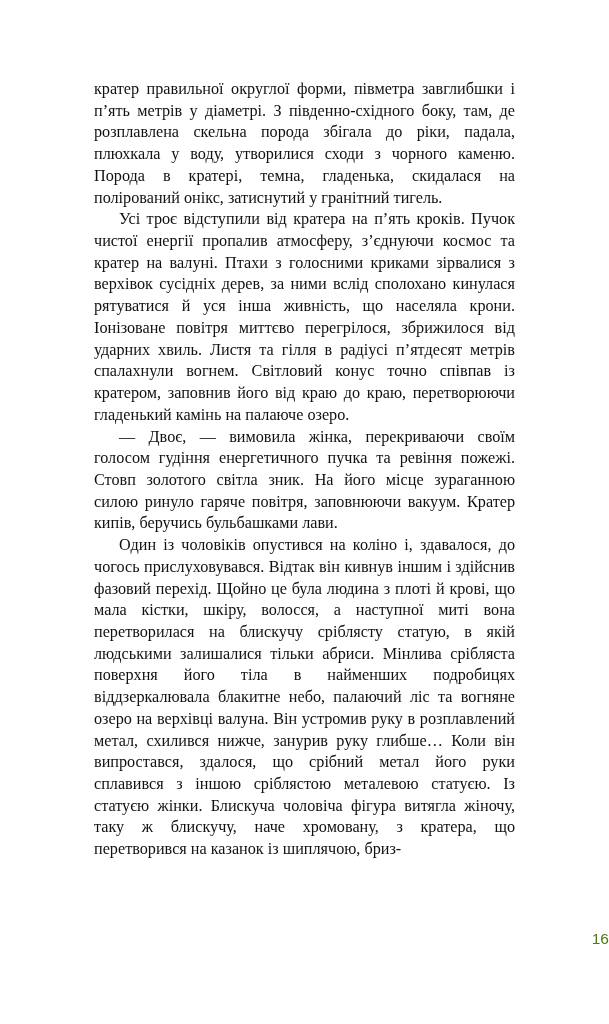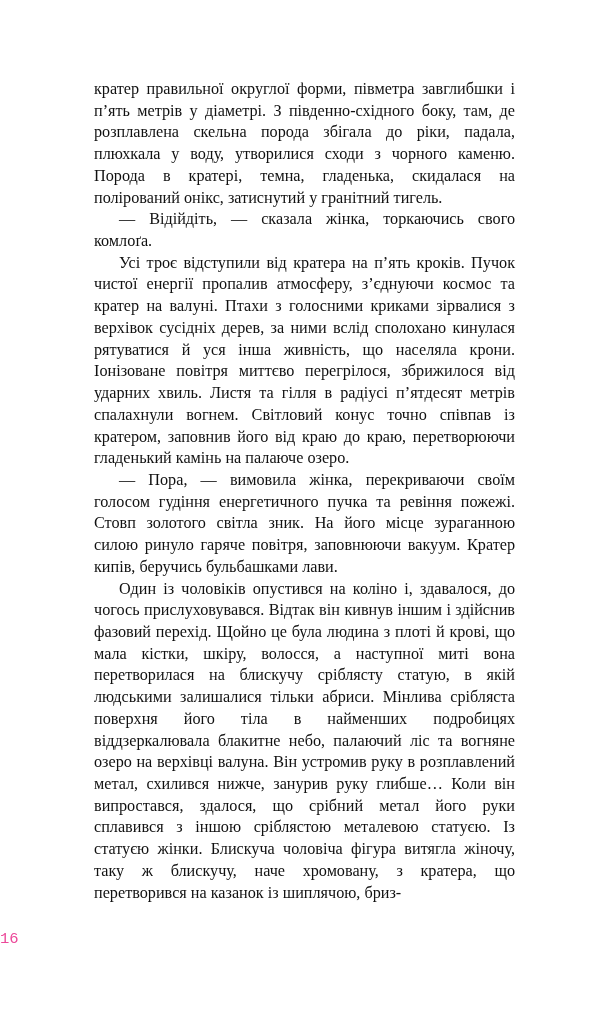--- a/index.html
+++ b/index.html
@@ -54,35 +54,34 @@
     text-indent: 25px;
   }
 
   
 
   #page-number {
     position: absolute;
     left: 0;
     top: 929px;
     width: 609px;
-    text-align: left;
+    text-align: right;
     font-size: 15.5px;
     line-height: 20px;
-    color: #ec4899;
-    font-family: Liberation Mono, monospace;
+    color: #4d7c0f;
+    font-family: Liberation Sans, sans-serif;
   }
 </style>
 </head>
 <body>
 
 <div id="page">
 
   <div id="text-block">
     <p class="para cont">кратер правильної округлої форми, півметра завглибшки і п’ять метрів у діаметрі. З південно-східного боку, там, де розплавлена скельна порода збігала до ріки, падала, плюхкала у воду, утворилися сходи з чорного каменю. Порода в кратері, темна, гладенька, скидалася на полірований онікс, затиснутий у гранітний тигель.</p>
-    <p class="para indent">— Відійдіть, — сказала жінка, торкаючись свого комлоґа.</p>
     <p class="para indent">Усі троє відступили від кратера на п’ять кроків. Пучок чистої енергії пропалив атмосферу, з’єднуючи космос та кратер на валуні. Птахи з голосними криками зірвалися з верхівок сусідніх дерев, за ними вслід сполохано кинулася рятуватися й уся інша живність, що населяла крони. Іонізоване повітря миттєво перегрілося, збрижилося від ударних хвиль. Листя та гілля в радіусі п’ятдесят метрів спалахнули вогнем. Світловий конус точно співпав із кратером, заповнив його від краю до краю, перетворюючи гладенький камінь на палаюче озеро.</p>
-    <p class="para indent">— Пора, — вимовила жінка, перекриваючи своїм голосом гудіння енергетичного пучка та ревіння пожежі. Стовп золотого світла зник. На його місце зураганною силою ринуло гаряче повітря, заповнюючи вакуум. Кратер кипів, беручись бульбашками лави.</p>
+    <p class="para indent">— Двоє, — вимовила жінка, перекриваючи своїм голосом гудіння енергетичного пучка та ревіння пожежі. Стовп золотого світла зник. На його місце зураганною силою ринуло гаряче повітря, заповнюючи вакуум. Кратер кипів, беручись бульбашками лави.</p>
     <p class="para indent">Один із чоловіків опустився на коліно і, здавалося, до чогось прислуховувався. Відтак він кивнув іншим і здійснив фазовий перехід. Щойно це була людина з плоті й крові, що мала кістки, шкіру, волосся, а наступної миті вона перетворилася на блискучу срібляcту статую, в якій людськими залишалися тільки абриси. Мінлива срібляста поверхня його тіла в найменших подробицях віддзеркалювала блакитне небо, палаючий ліс та вогняне озеро на верхівці валуна. Він устромив руку в розплавлений метал, схилився нижче, занурив руку глибше… Коли він випростався, здалося, що срібний метал його руки сплавився з іншою сріблястою металевою статуєю. Із статуєю жінки. Блискуча чоловіча фігура витягла жіночу, таку ж блискучу, наче хромовану, з кратера, що перетворився на казанок із шиплячою, бриз-</p>
   </div>
 
   <div id="page-number">16</div>
 
 </div>
 
 </body></html>

